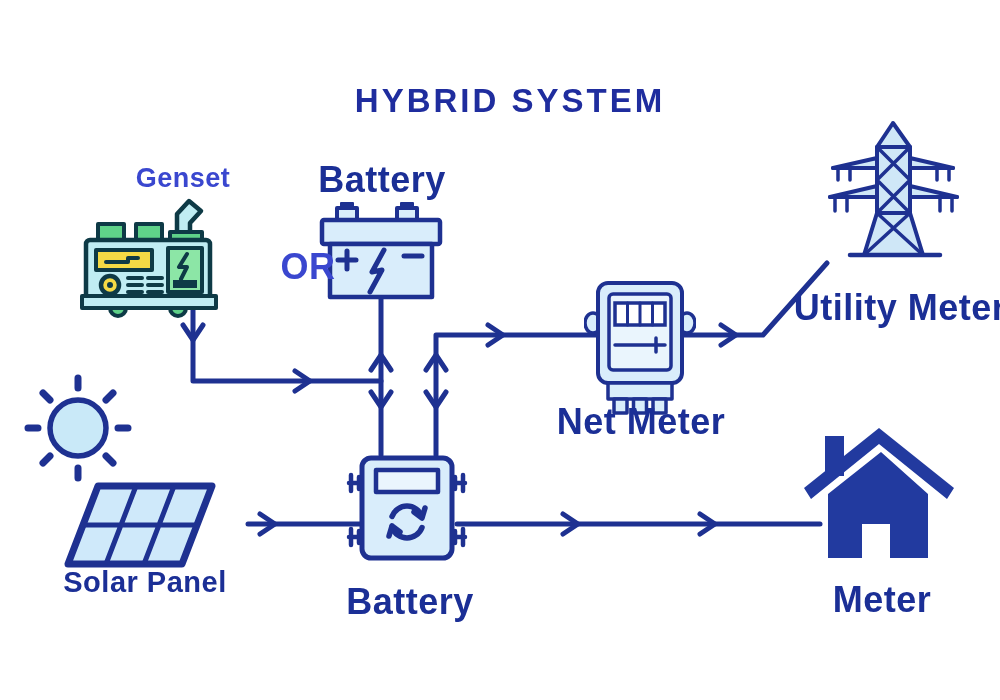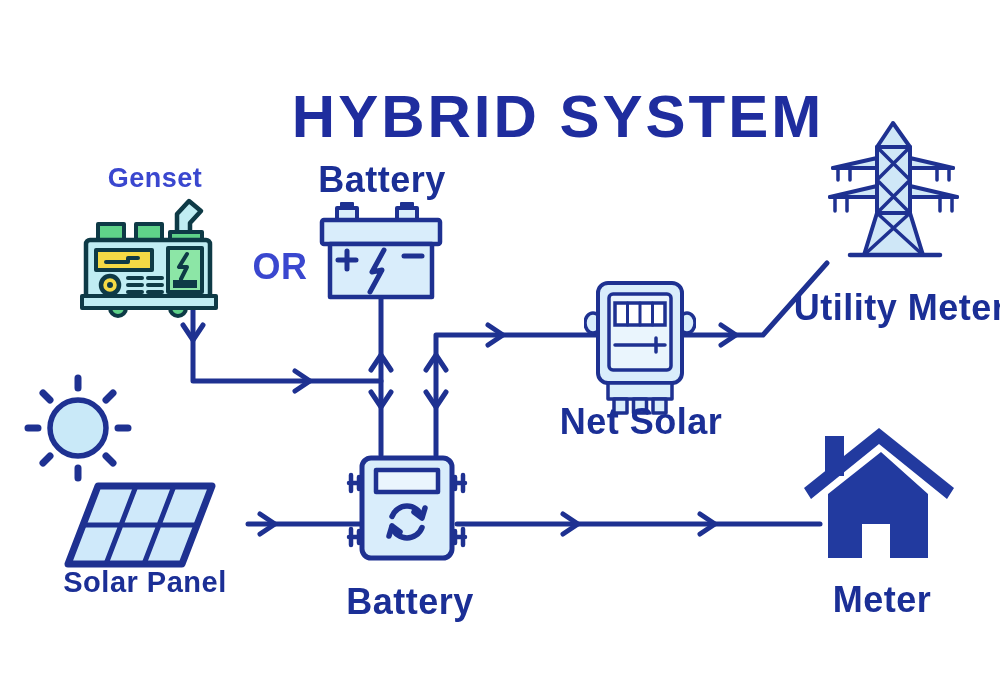--- a/index.html
+++ b/index.html
@@ -10,24 +10,24 @@
     --icon-fill:#d9edfb;--icon-fill-lighter:#eaf5fd;--sun-fill:#c9e9f8;--panel-fill:#cfe9fa;
     --tower-fill:#cfe7f7;--home-navy:#223a9f;
     --genset-outline:#0e3a46;--genset-body:#c0edf3;--genset-green:#5fd289;
     --genset-green-light:#8ce6a6;--genset-yellow:#f4da45;
   }
   .abs{position:absolute;}
   .lbl{
     position:absolute;transform:translateX(-50%);white-space:nowrap;
     font-weight:bold;font-size:36px;color:var(--label-navy);letter-spacing:.5px;
   }
-  .lbl.bright{color:var(--bright-blue);}
+  .lbl.bright{color:var(--bright-blue);margin-left:28px;}
   #title{
     position:absolute;left:510px;top:82px;transform:translateX(-50%);
-    font-weight:bold;font-size:60px;letter-spacing:3px;color:var(--title-navy);white-space:nowrap;margin-left:48px;
+    font-weight:bold;font-size:33px;letter-spacing:3px;color:var(--title-navy);white-space:nowrap;
   }
   
   .ln{stroke:var(--navy);stroke-width:5;fill:none;stroke-linecap:round;stroke-linejoin:round;}
   
   .sn{stroke:var(--navy);fill:none;stroke-linecap:round;stroke-linejoin:round;}
   .fl{fill:var(--icon-fill);stroke:var(--navy);stroke-linejoin:round;}
   .fl2{fill:var(--icon-fill-lighter);stroke:var(--navy);stroke-linejoin:round;}
   .nf{fill:var(--navy);}
   .gs{stroke:var(--genset-outline);stroke-linejoin:round;stroke-linecap:round;}
 </style>
@@ -158,16 +158,16 @@
   <rect x="27" y="12" width="19" height="40" fill="var(--home-navy)"></rect>
   <path d="M81,4 L6,64 L13,75 L81,20 L149,75 L156,64 Z" fill="var(--home-navy)"></path>
   <path d="M83,28 L30,70 L30,134 L64,134 L64,100 L92,100 L92,134 L130,134 L130,70 Z" fill="var(--home-navy)"></path>
 </svg>
 
 <div id="title">HYBRID SYSTEM</div>
 <div class="lbl bright" style="left:155px;top:163px;font-size:27px">Genset</div>
 <div class="lbl" style="left:382px;top:159px">Battery</div>
 <div class="lbl bright" style="left:280px;top:246px">OR</div>
 <div class="lbl" style="left:900px;top:287px">Utility Meter</div>
-<div class="lbl" style="left:641px;top:401px">Net Solar</div>
+<div class="lbl" style="left:641px;top:401px">Net Meter</div>
 <div class="lbl" style="left:145px;top:566px;font-size:29px">Solar Panel</div>
 <div class="lbl" style="left:410px;top:581px">Battery</div>
 <div class="lbl" style="left:882px;top:579px">Meter</div>
 
 </body></html>

